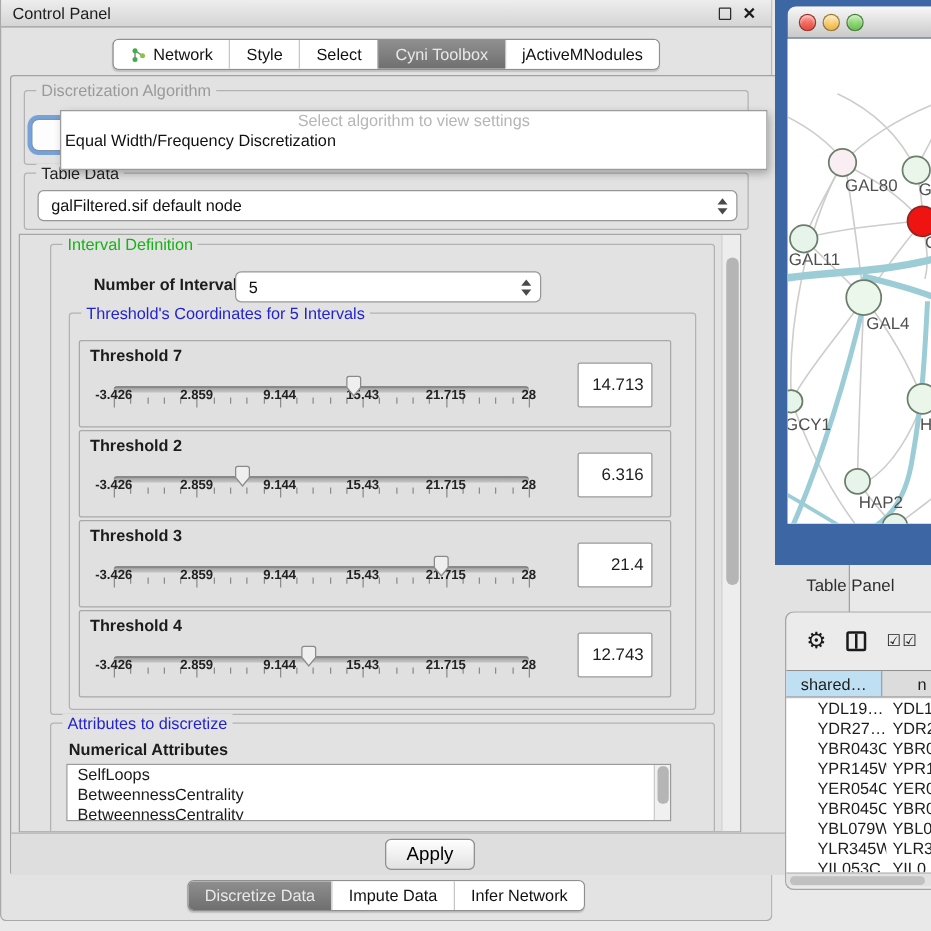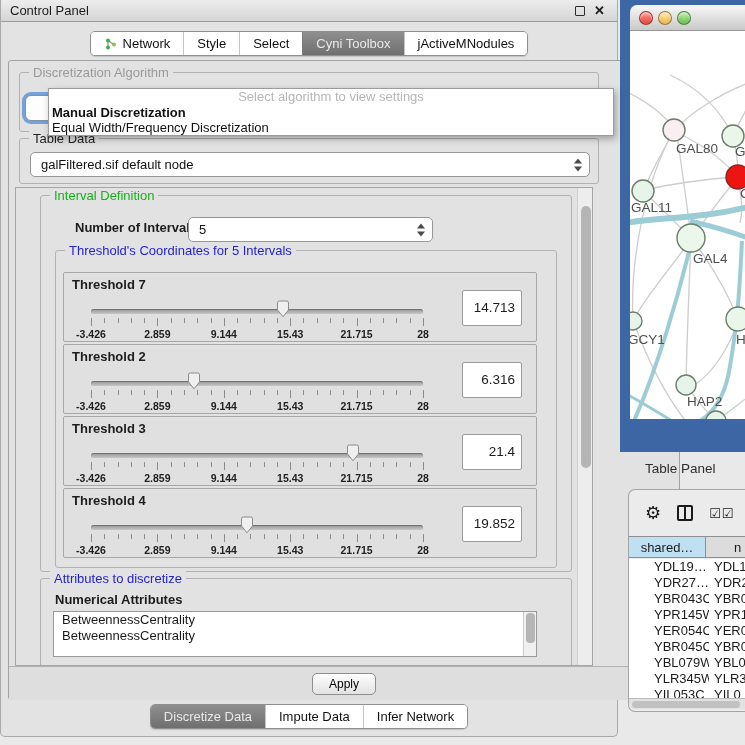--- a/index.html
+++ b/index.html
@@ -71,36 +71,36 @@
                border:1px solid #b2b2b2; border-radius:3px; }
   .thr-panel { position:absolute; left:7px; width:474px; height:70px; background:#e0e0e0;
                border:1px solid #a8a8a8; border-radius:2px; }
   .thr-label { position:absolute; left:8px; top:4px; font-size:13px; font-weight:bold; }
   .slider { position:absolute; left:0; top:0; width:400px; height:70px; }
   .track { position:absolute; left:27px; top:36px; width:332px; height:5px; border-radius:3px;
            background:linear-gradient(#999,#c6c6c6); box-shadow:inset 0 1px 1px rgba(0,0,0,.3); }
   .thumb { position:absolute; top:27px; width:14px; height:18px; }
   .tick { position:absolute; top:45px; width:1px; height:5px; background:#8b8b8b; }
   .tick.major { height:8px; }
-  .ticklab { position:absolute; top:55px; transform:translateX(-50%); font-size:10.5px; font-weight:bold; color:#222; white-space:nowrap; }
+  .ticklab { position:absolute; top:37px; transform:translateX(-50%); font-size:10.5px; font-weight:bold; color:#222; white-space:nowrap; }
   .thr-value { position:absolute; left:398px; top:17px; width:60px; height:36px; background:#fff;
                border:1px solid #9a9a9a; border-radius:2px; font-size:13.5px; line-height:34px;
                text-align:right; padding-right:6px; }
 
   .attr-group { left:24px; top:390px; width:532px; height:115px;text-decoration:underline; }
   .attr-title { position:absolute; left:14px; top:13px; font-size:13px; font-weight:bold; }
   .listbox { position:absolute; left:12px; top:32px; width:484px; height:46px; background:#fff;
              border:1px solid #9a9a9a; overflow:hidden; }
   .attr-item { font-size:13px; line-height:16px; padding-left:8px; color:#1a1a1a; white-space:nowrap; }
   .list-vscroll { position:absolute; right:0; top:0; bottom:0; width:13px; background:#f0f0f0; border-left:1px solid #ccc; }
   .list-vthumb { position:absolute; left:2px; top:1px; width:9px; height:30px; background:#b5b5b5; border-radius:4px; }
 
   .applybar { position:absolute; left:0; right:0; top:605px; height:34px; background:#dedede;
               border-top:1px solid #b3b3b3; display:flex; justify-content:center; align-items:center; }
-  .apply-btn { font-family:"Liberation Sans",sans-serif; font-size:12px; padding:3px 16px;
+  .apply-btn { font-family:"Liberation Sans",sans-serif; font-size:15px; padding:3px 16px;
                background:linear-gradient(#fefefe,#e2e2e2); border:1px solid #8f8f8f; border-radius:5px; }
 
   
   .netwin { position:absolute; left:620px; top:0; width:125px; height:452px; background:#3d66a5; }
   .mac-titlebar { position:absolute; left:10px; top:5px; right:0; height:26px;
                   background:linear-gradient(#f8f8f8,#c9c9c9); border-bottom:1px solid #979797;
                   border-radius:7px 0 0 0; display:flex; align-items:center; padding-left:9px; gap:5px; }
   .tl { width:14px; height:14px; border-radius:50%; border:1px solid rgba(0,0,0,.35);
         box-shadow:inset 0 2px 3px rgba(255,255,255,.7); }
   .tl.red { background:radial-gradient(circle at 50% 35%, #ff7a6e, #d63c31); }
@@ -176,21 +176,20 @@
 
   <div class="content">
 
     <div class="group alg-group">
       <span class="legend gray">Discretization Algorithm</span>
     </div>
     <div class="ghost-combo"></div>
 
     <div class="popup">
       <div class="popup-prompt">Select algorithm to view settings</div>
-      <div class="popup-item bold">Manual Discretization</div>
       <div class="popup-item">Equal Width/Frequency Discretization</div>
     </div>
 
     <div class="group td-group">
       <span class="legend dark">Table Data</span>
       <div class="combo" style="left:10px; top:13px; width:560px; height:25px;">
         <span class="cv">galFiltered.sif default node</span>
         <span class="stepper">
             <i class="up"></i>
             <i class="dn"></i>
@@ -373,31 +372,32 @@
                   <span class="ticklab" style="left: 27px;">-3.426</span>
                   <span class="ticklab" style="left: 93.4px;">2.859</span>
                   <span class="ticklab" style="left: 159.8px;">9.144</span>
                   <span class="ticklab" style="left: 226.2px;">15.43</span>
                   <span class="ticklab" style="left: 292.6px;">21.715</span>
                   <span class="ticklab" style="left: 359px;">28</span>
                   <div class="thumb" style="left: 176.038px;"><svg width="14" height="18" viewBox="0 0 14 18">
                       <path d="M1.5 2.8 Q1.5 1 3.3 1 L10.7 1 Q12.5 1 12.5 2.8 L12.5 10 L7 16.8 L1.5 10 Z" fill="#efefef" stroke="#8a8a8a" stroke-width="1"></path>
                     </svg></div>
                 </div>
-                <div class="thr-value">19.852</div>
+                <div class="thr-value">12.743</div>
               </div>
             </div>
         </div>
       </div>
 
       <div class="group attr-group">
         <span class="legend blue">Attributes to discretize</span>
         <span class="attr-title">Numerical Attributes</span>
         <div class="listbox">
           <div id="attr-list-items">
+              <div class="attr-item">SelfLoops</div>
               <div class="attr-item">BetweennessCentrality</div>
               <div class="attr-item">BetweennessCentrality</div>
             </div>
           <div class="list-vscroll">
             <div class="list-vthumb"></div>
           </div>
         </div>
       </div>
 
       <div class="vscroll">

